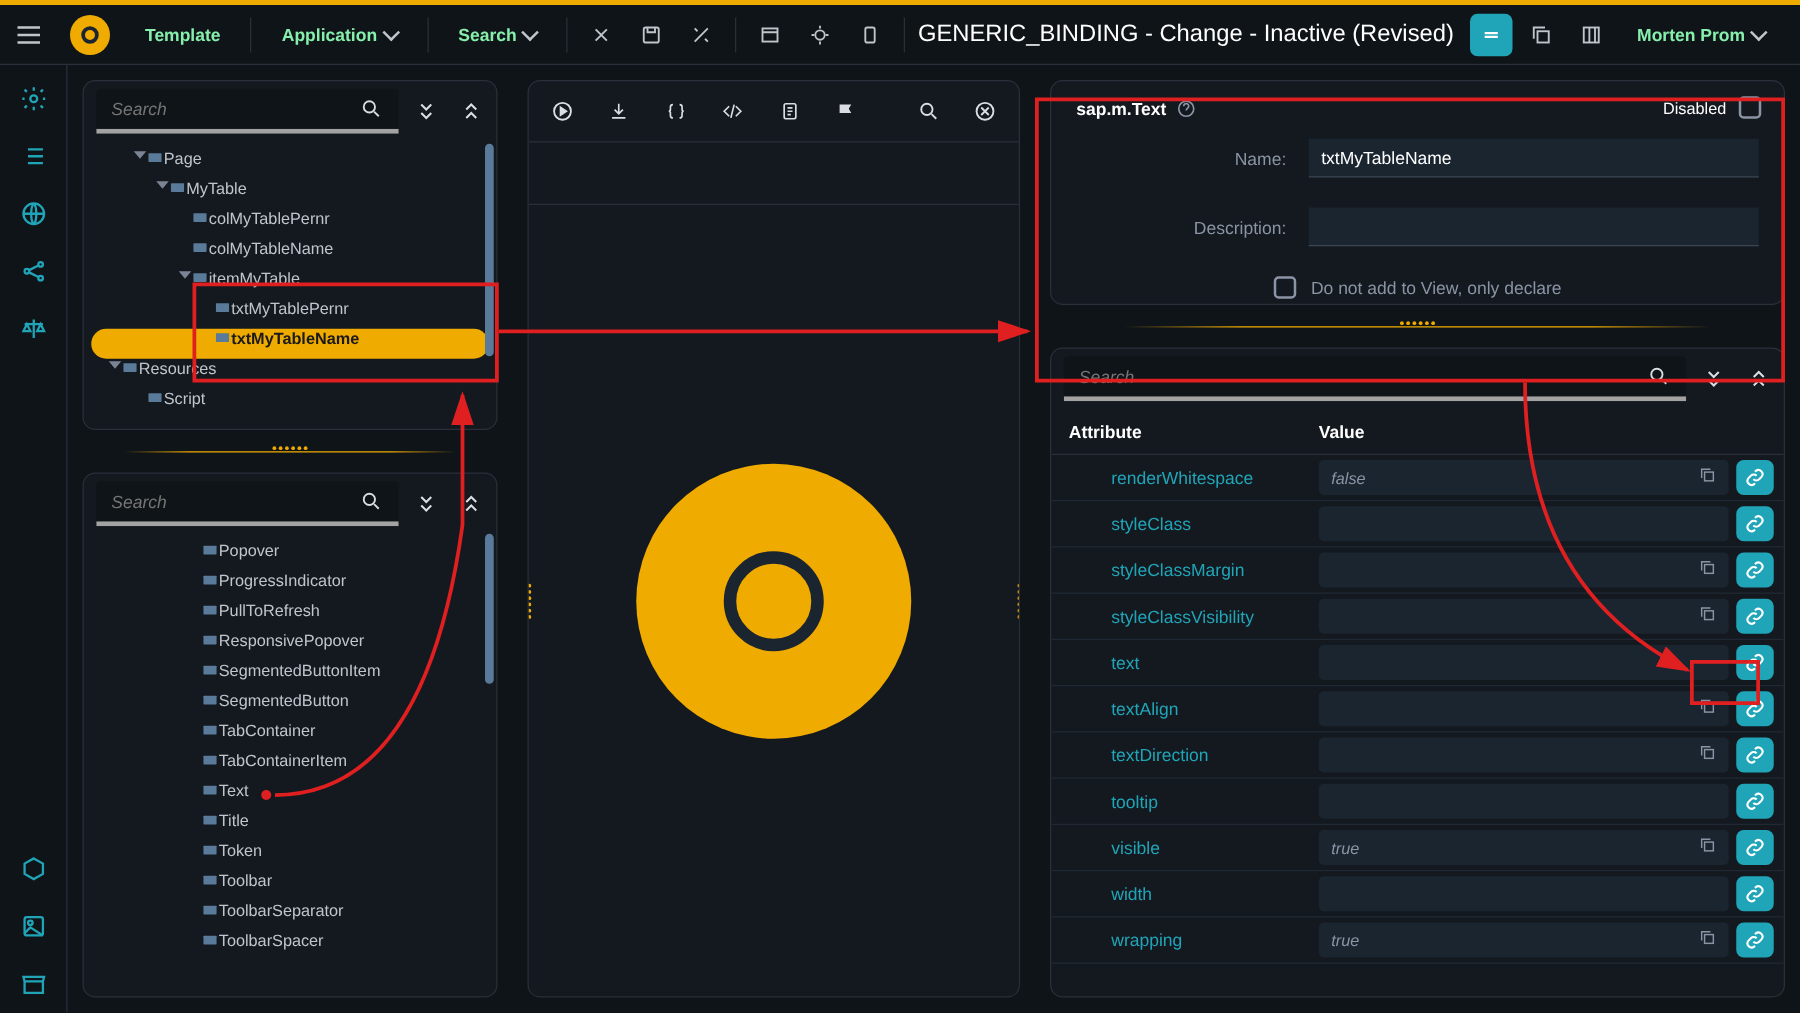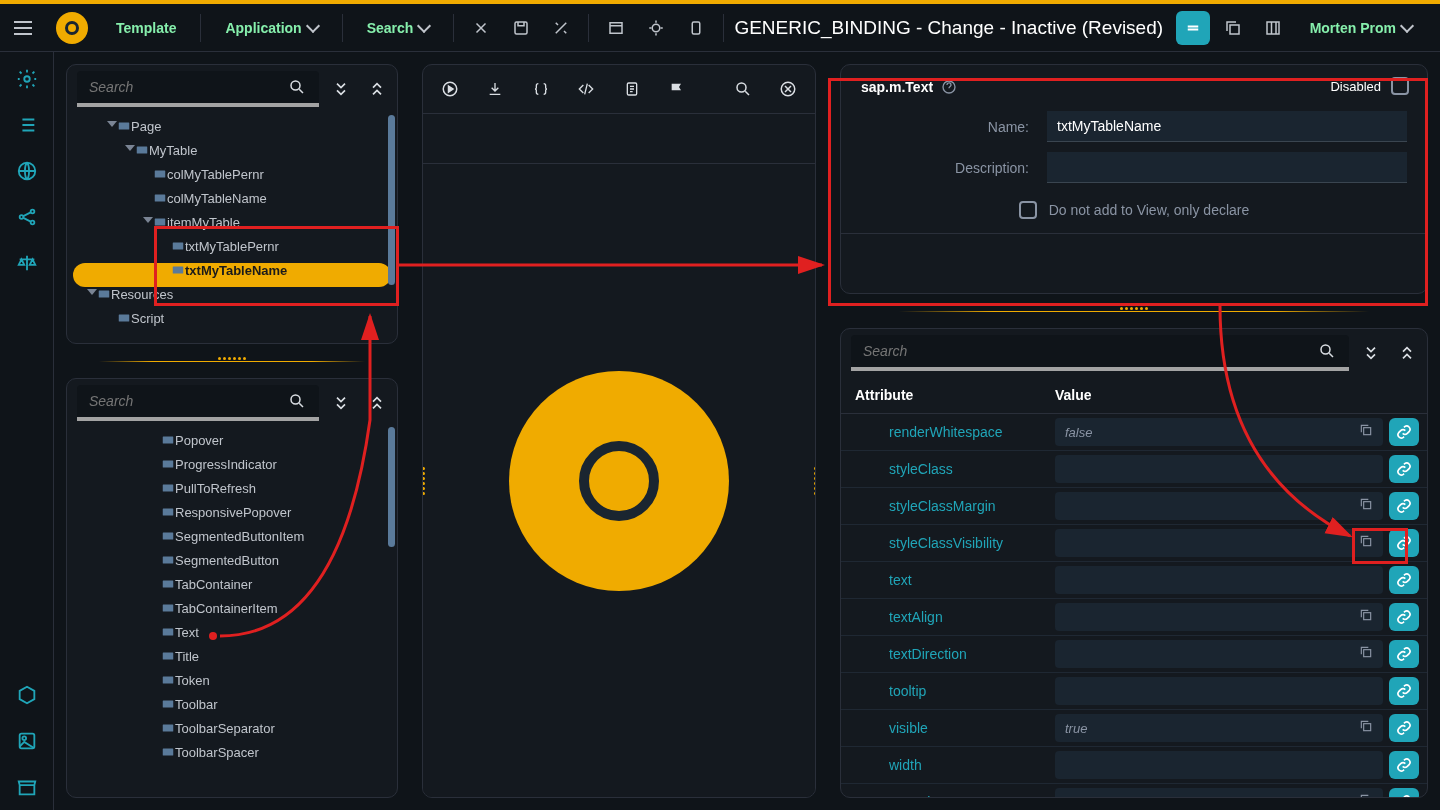--- a/index.html
+++ b/index.html
@@ -49,21 +49,21 @@
 .big-ring{width:80px;height:80px;border:10px solid #1a2530;border-radius:50%}
 .side-handle{position:absolute;width:10px;display:flex;flex-direction:column;gap:2px;align-items:center}
 .side-handle span{width:3px;height:3px;background:#f0ab00;border-radius:50%}
 .side-handle.l{left:-5px;top:50%;transform:translateY(-50%)}
 .side-handle.r{right:-5px;top:50%;transform:translateY(-50%)}
 .props-top{padding:14px 20px;position:relative;border-bottom:1px solid #2a2f3a}
 .props-title{display:flex;align-items:center;gap:8px;margin-bottom:16px}
 .props-title b{color:#fff;font-size:14px}
 .disabled-wrap{position:absolute;right:18px;top:12px;display:flex;align-items:center;gap:10px;color:#fff;font-size:13px}
 .checkbox{width:18px;height:18px;border:2px solid #8a94a4;border-radius:4px}
-.form-row{display:flex;align-items:center;margin-bottom:10px}
+.form-row{display:flex;align-items:center;margin-bottom:24px}
 .form-label{width:186px;text-align:right;padding-right:18px;color:#8a94a4;font-size:14px}
 .form-input{flex:1;background:#1a2530;border:none;border-bottom:1px solid #3a4550;color:#fff;padding:7px 10px;font-size:14px;outline:none}
 .declare-row{display:flex;align-items:center;justify-content:center;gap:12px;margin-top:18px;color:#8a94a4;font-size:14px}
 .attr-table{flex:1;overflow-y:auto}
 .attr-hdr{display:flex;padding:10px 14px;color:#fff;font-weight:600;font-size:14px;border-bottom:1px solid #2a2f3a}
 .attr-hdr .c1{width:200px}
 .attr-row{display:flex;align-items:center;padding:4px 8px 4px 14px;gap:6px;border-bottom:1px solid #1f2833}
 .attr-name{width:194px;color:#20a5b8;font-size:14px;padding-left:34px}
 .attr-val{flex:1;background:#1a2530;border-radius:4px;padding:6px 10px;font-size:13px;font-style:italic;color:#8a94a4;display:flex;align-items:center;min-height:28px;position:relative}
 .copy-btn{position:absolute;right:6px;top:5px;width:18px;height:18px;cursor:pointer;color:#8a94a4}
@@ -539,21 +539,21 @@
             <span></span>
             <span></span>
             <span></span>
             <span></span>
           </div>
       </div>
     </div>
   </div>
 
   <div class="col col3">
-    <div class="panel" style="height:230px">
+    <div class="panel" style="height:180px">
       <div class="props-top">
         <div class="props-title">
           <b>sap.m.Text</b>
           <svg width="16" height="16" viewBox="0 0 24 24" fill="none" stroke="#8a94a4" stroke-width="2">
               <circle cx="12" cy="12" r="9"></circle>
               <path d="M9 9a3 3 0 115 2c-1 1-2 1-2 3M12 18h.01"></path>
             </svg>
         </div>
         <div class="disabled-wrap">
           <span>Disabled</span>

